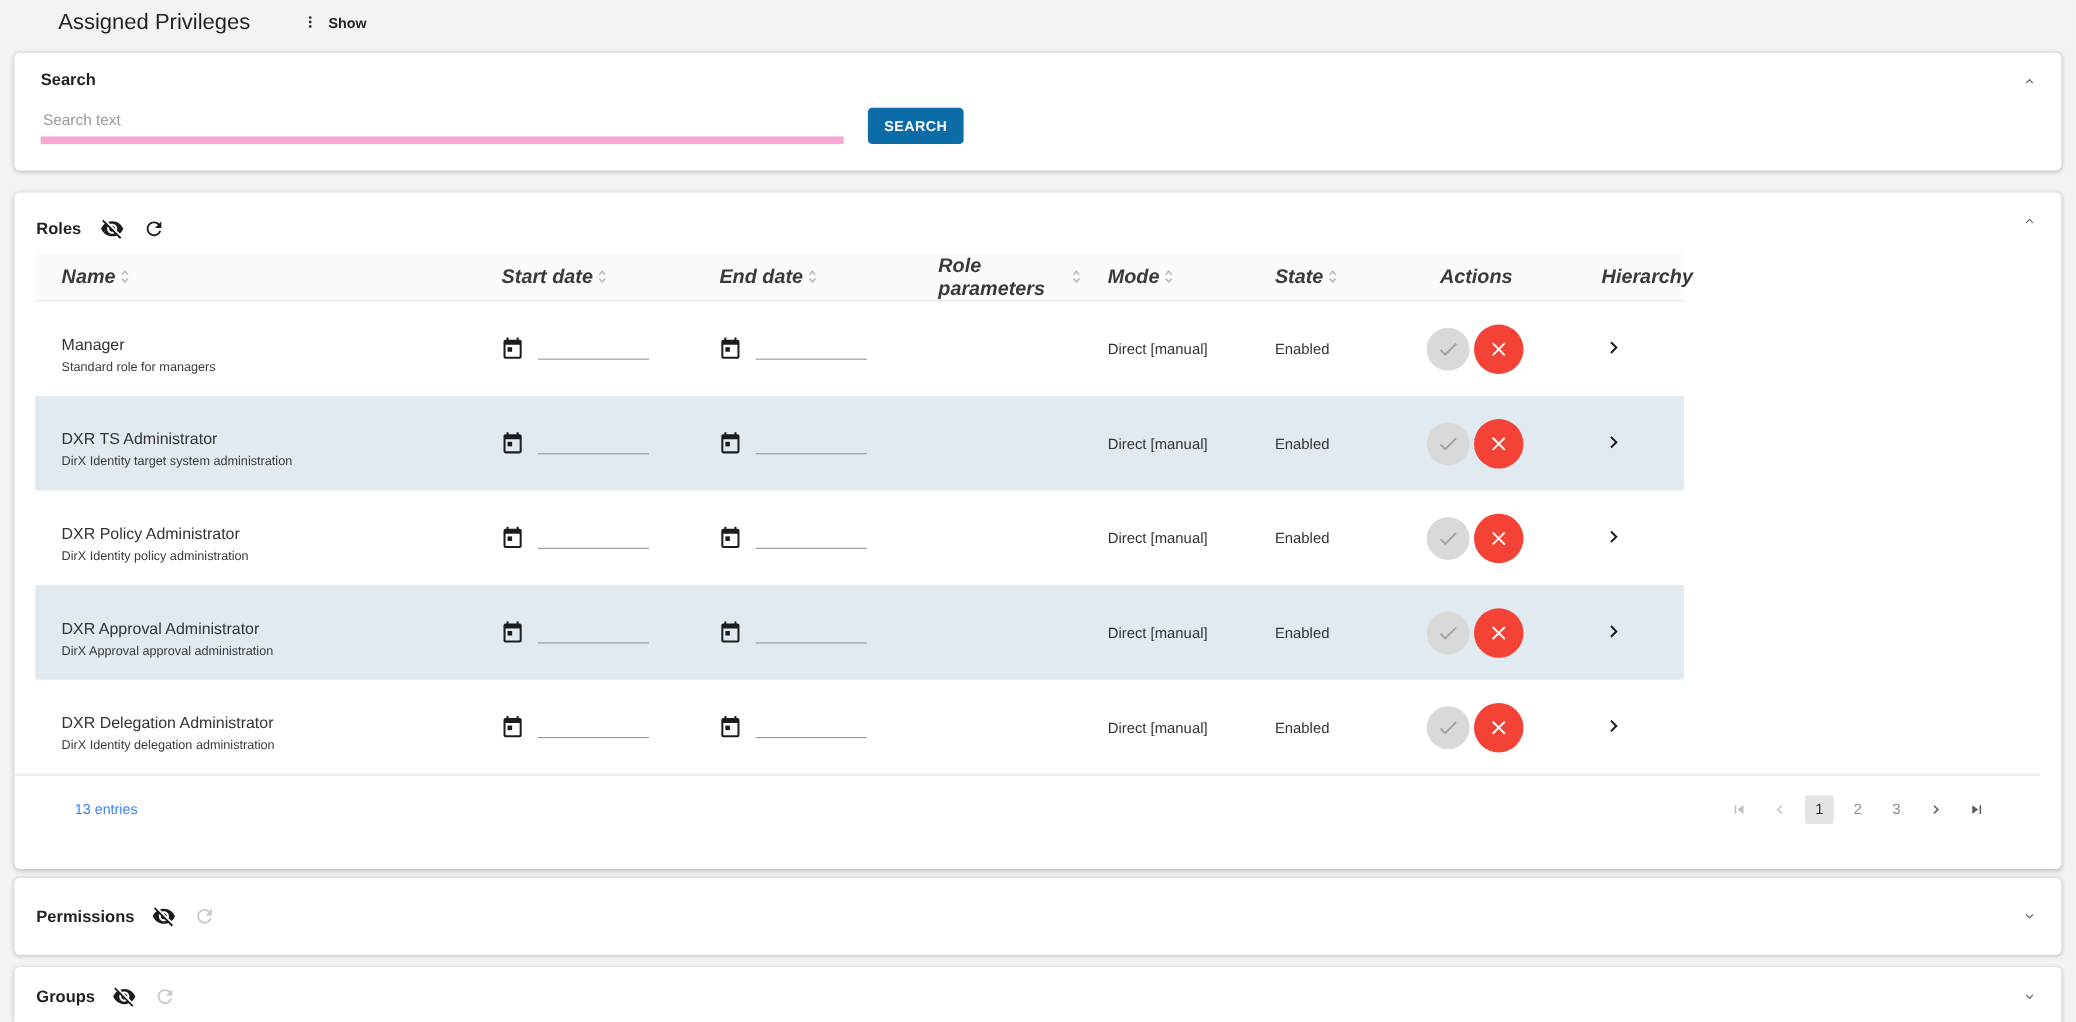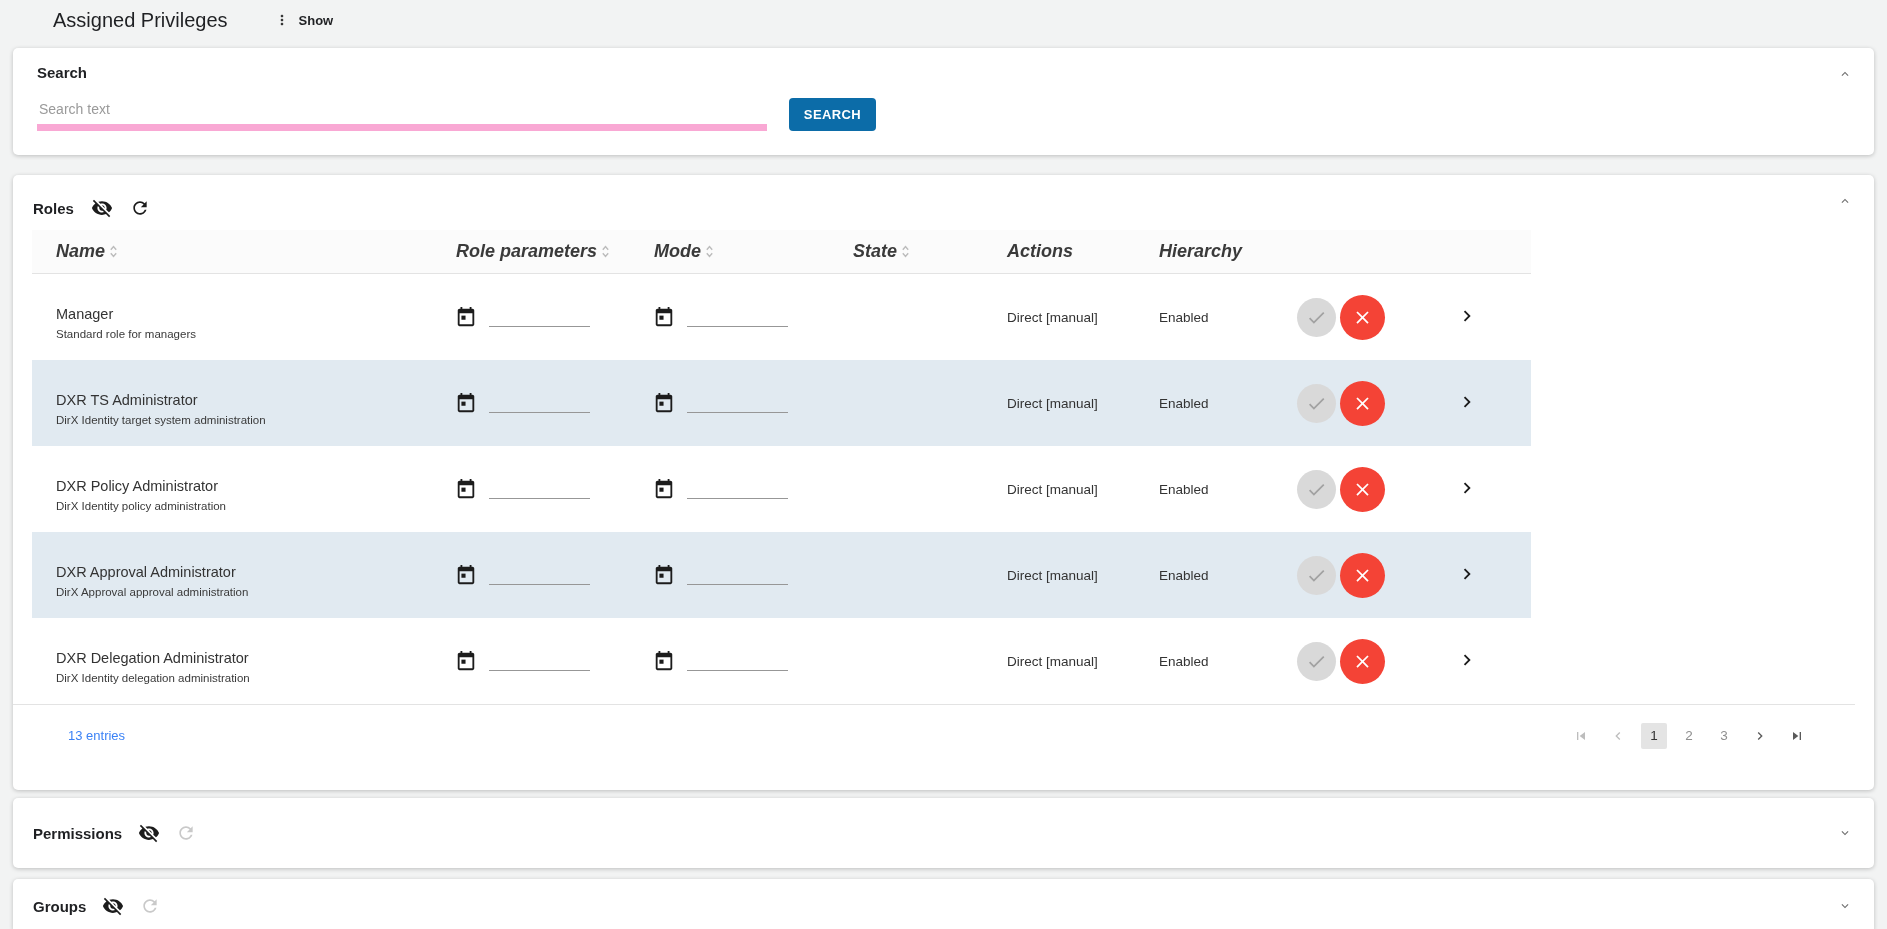--- a/index.html
+++ b/index.html
@@ -142,21 +142,39 @@
   <div class="hcell">
     <span>Name</span>
     <span class="sort-icon">
       <svg width="9" height="15" viewBox="0 0 10 16" fill="none" stroke="#bcbcbc" stroke-width="1.6">
               <path d="M2 6l3-3.5L8 6"></path>
               <path d="M2 10l3 3.5L8 10"></path>
             </svg>
     </span>
   </div>
 
-
+  <div class="hcell">
+    <span>Start date</span>
+    <span class="sort-icon">
+      <svg width="9" height="15" viewBox="0 0 10 16" fill="none" stroke="#bcbcbc" stroke-width="1.6">
+              <path d="M2 6l3-3.5L8 6"></path>
+              <path d="M2 10l3 3.5L8 10"></path>
+            </svg>
+    </span>
+  </div>
+
+  <div class="hcell">
+    <span>End date</span>
+    <span class="sort-icon">
+      <svg width="9" height="15" viewBox="0 0 10 16" fill="none" stroke="#bcbcbc" stroke-width="1.6">
+              <path d="M2 6l3-3.5L8 6"></path>
+              <path d="M2 10l3 3.5L8 10"></path>
+            </svg>
+    </span>
+  </div>
 
   <div class="hcell">
     <span>Role parameters</span>
     <span class="sort-icon">
       <svg width="9" height="15" viewBox="0 0 10 16" fill="none" stroke="#bcbcbc" stroke-width="1.6">
               <path d="M2 6l3-3.5L8 6"></path>
               <path d="M2 10l3 3.5L8 10"></path>
             </svg>
     </span>
   </div>

